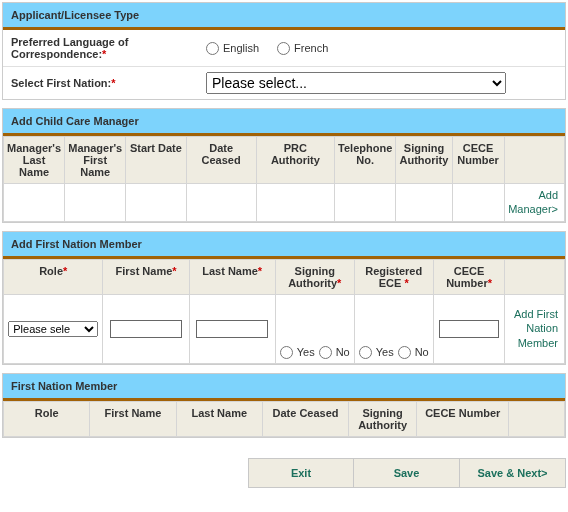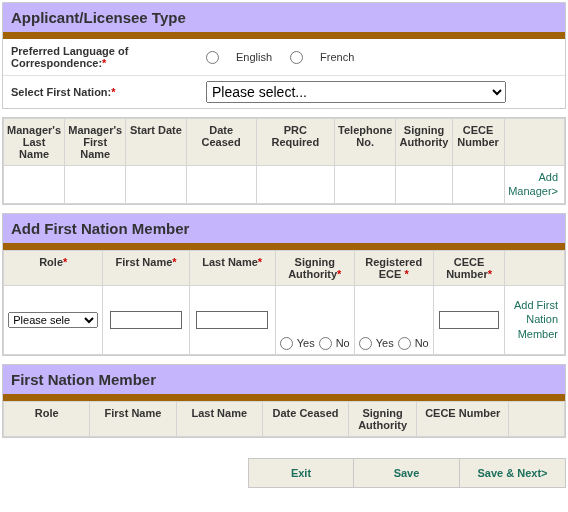--- a/index.html
+++ b/index.html
@@ -10,25 +10,25 @@
     font-size: 11px;
     color: #333;
     background: #fff;
     width: 568px;
   }
   .section {
     border: 1px solid #ccc;
     margin-bottom: 8px;
   }
   .section-header {
-    background: #c4b5fd;
+    background: #7dd3fc;
     padding: 6px 8px;
     font-weight: bold;
-    font-size: 15px;
-    border-bottom: 7px solid #a16207;
+    font-size: 11px;
+    border-bottom: 3px solid #a16207;
   }
   .fieldrow {
     display: flex;
     align-items: center;
     border-bottom: 1px solid #e0e0e0;
     min-height: 32px;
   }
   .fieldrow:last-child { border-bottom: none; }
   .fieldlabel {
     width: 195px;
@@ -40,21 +40,21 @@
     flex: 1;
     padding: 4px 8px;
     display: flex;
     align-items: center;
     gap: 18px;
   }
   .req { color: #c00; font-weight: bold; }
   .radio-item {
     display: inline-flex;
     align-items: center;
-    gap: 17px;
+    gap: 4px;
   }
   .radio-item input[type=radio] {
     margin: 0;
   }
   select.fullselect {
     width: 300px;
     font-size: 14px;
     padding: 1px;
   }
   table.grid {
@@ -150,28 +150,29 @@
     </div>
     <div class="fieldcontrol">
       <select class="fullselect">
         <option>Please select...</option>
       </select>
     </div>
   </div>
 </div>
 
 <div class="section">
+  <div class="section-header">Add Child Care Manager</div>
   <table class="grid">
     <thead>
       <tr>
         <th style="width:56px">Manager's Last Name</th>
         <th style="width:56px">Manager's First Name</th>
         <th style="width:60px">Start Date</th>
         <th style="width:70px">Date Ceased</th>
-        <th style="width:78px">PRC Required</th>
+        <th style="width:78px">PRC Authority</th>
         <th style="width:60px">Telephone No.</th>
         <th style="width:56px">Signing Authority</th>
         <th style="width:52px">CECE Number</th>
         <th style="width:60px"></th>
       </tr>
     </thead>
     <tbody>
       <tr>
         <td></td>
           <td></td>

